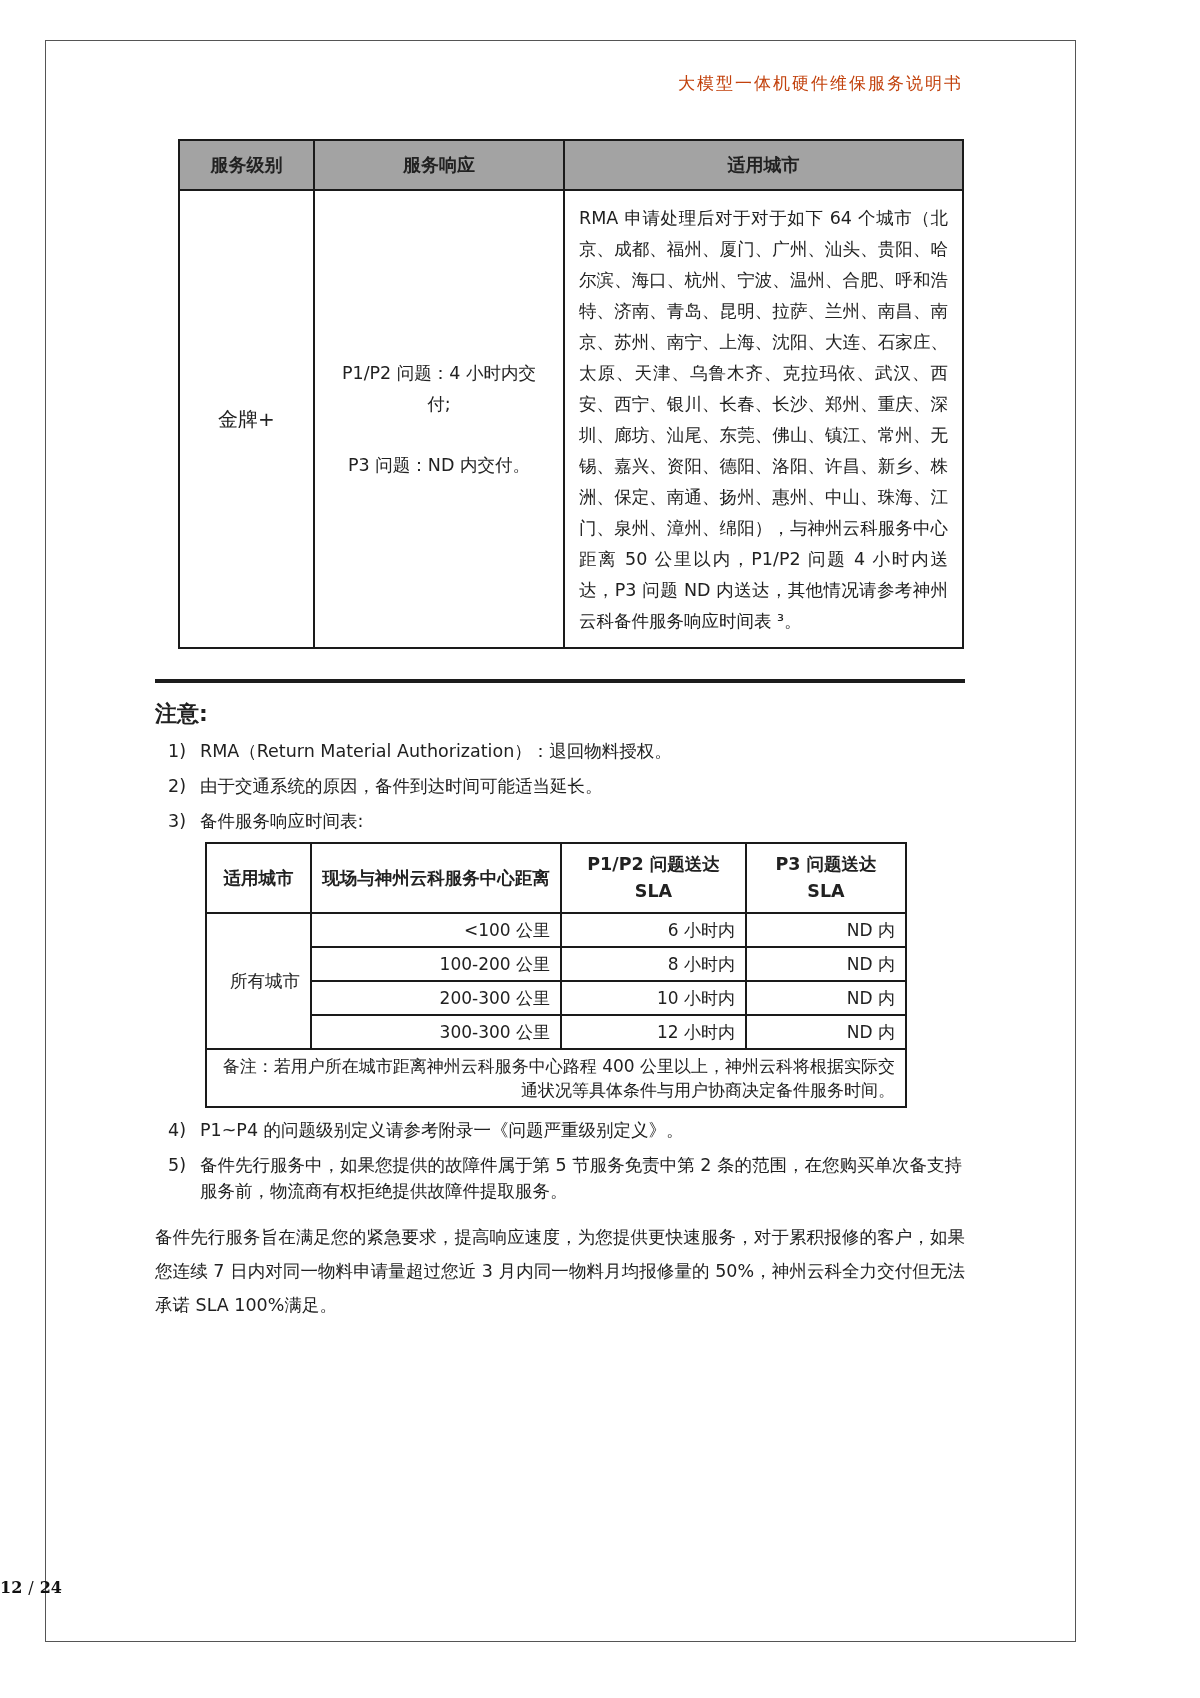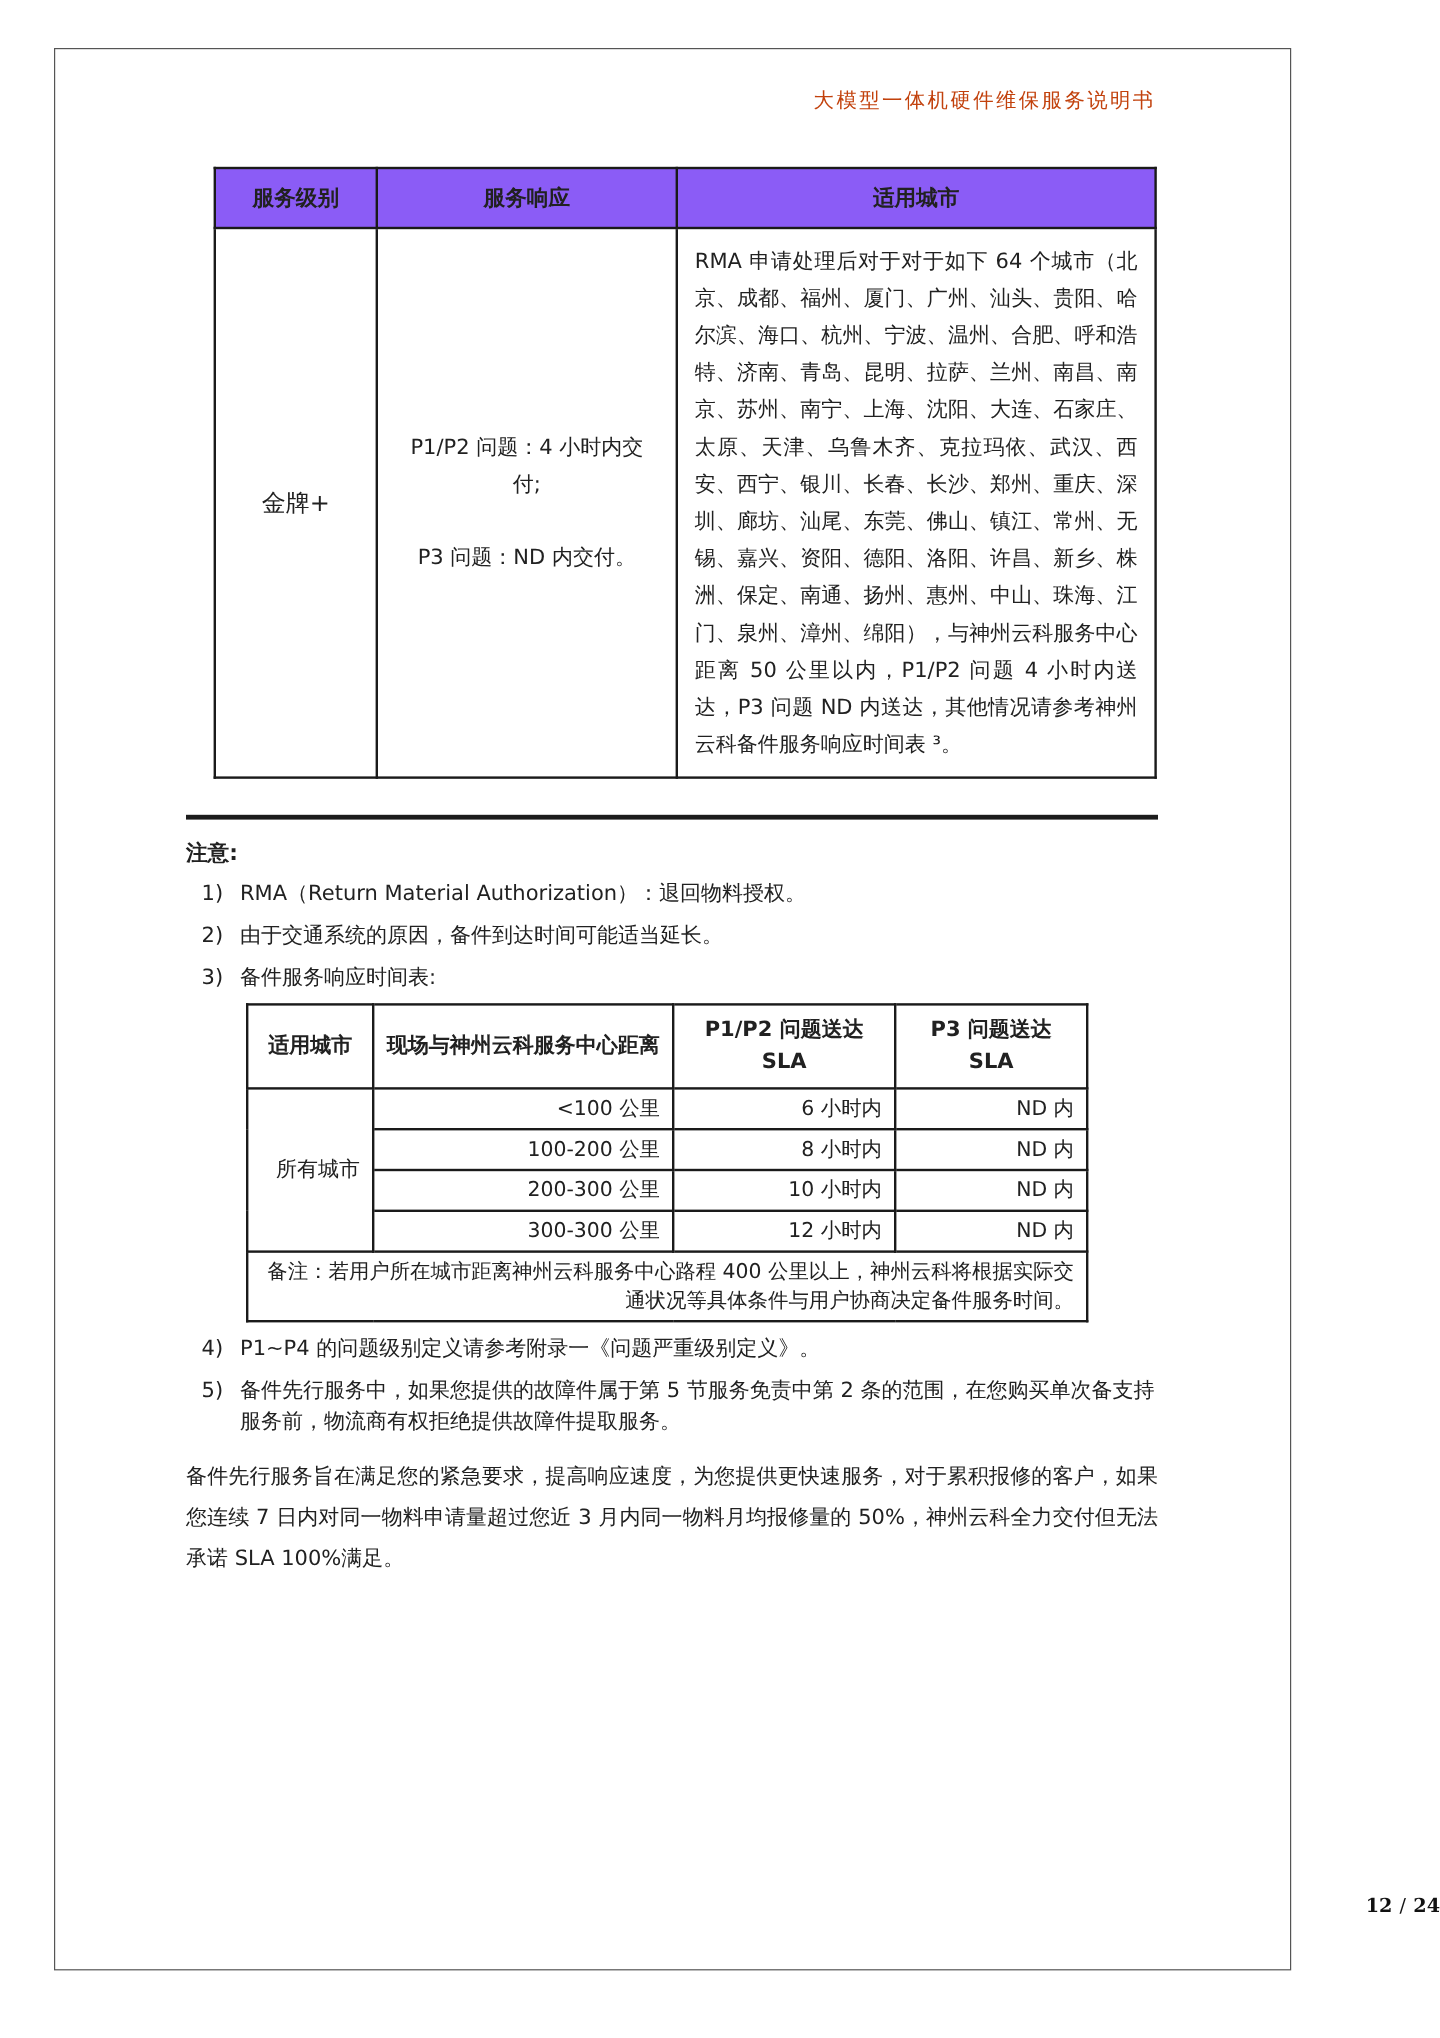--- a/index.html
+++ b/index.html
@@ -23,36 +23,36 @@
   
   table{border-collapse:collapse;}
   .service-table{
     margin:44px 0 0 23px;width:784px;table-layout:fixed;
     font-size:17.5px;
   }
   .service-table th,.service-table td{
     border:2px solid #1a1a1a;box-sizing:border-box;
   }
   .service-table th{
-    background:#8b5cf6;font-weight:bold;font-size:18px;
+    background:#a3a3a3;font-weight:bold;font-size:18px;
     padding:12px 6px;text-align:center;
   }
   .col-level{width:135px;}
   .col-resp{width:250px;}
   .col-cities{width:399px;}
   .cell-level{text-align:center;vertical-align:middle;font-size:20px;}
   .cell-resp{text-align:center;vertical-align:middle;padding:10px 18px;line-height:31px;}
   .cell-resp .p2{margin-top:30px;}
   .cell-cities{
     vertical-align:top;padding:12px 14px 10px 14px;
     line-height:31px;text-align:justify;
   }
   
   .divider{margin-top:30px;border-top:4px solid #1c1c1c;width:810px;}
-  .notes-title{font-weight:bold;font-size:18px;margin-top:16px;}
+  .notes-title{font-weight:bold;font-size:22px;margin-top:16px;}
   .note-item{display:flex;margin-top:9px;font-size:17.5px;line-height:26px;}
   .note-num{width:45px;flex:0 0 45px;padding-left:13px;box-sizing:border-box;}
   .note-text{flex:1;}
   
   .sla-table{
     margin:8px 0 0 50px;width:700px;table-layout:fixed;font-size:17px;
   }
   .sla-table th,.sla-table td{
     border:2px solid #1a1a1a;box-sizing:border-box;text-align:right;
   }
@@ -64,21 +64,21 @@
   .sla-col-p12{width:185px;}
   .sla-col-p3{width:160px;}
   .sla-table td{padding:4px 10px;line-height:24px;}
   .sla-city-cell{text-align:center;vertical-align:middle;font-size:17.5px;}
   .sla-note-cell{line-height:30px;padding:6px 12px;text-align:justify;}
   
   .closing{
     margin-top:16px;font-size:17.5px;line-height:34px;text-align:justify;width:810px;
   }
   .footer{
-    position:absolute;left:0;top:1578px;width:1200px;text-align:right;
+    position:absolute;left:0;top:1578px;width:1200px;text-align:left;
     font-family:"DejaVu Serif","Liberation Serif",serif;font-size:16px;color:#111;
   }
   .footer .num{font-weight:bold;}
   .footer .sep{padding:0 6px;font-weight:normal;}
 </style>
 </head>
 <body>
 
 <div class="page-border"></div>
 

